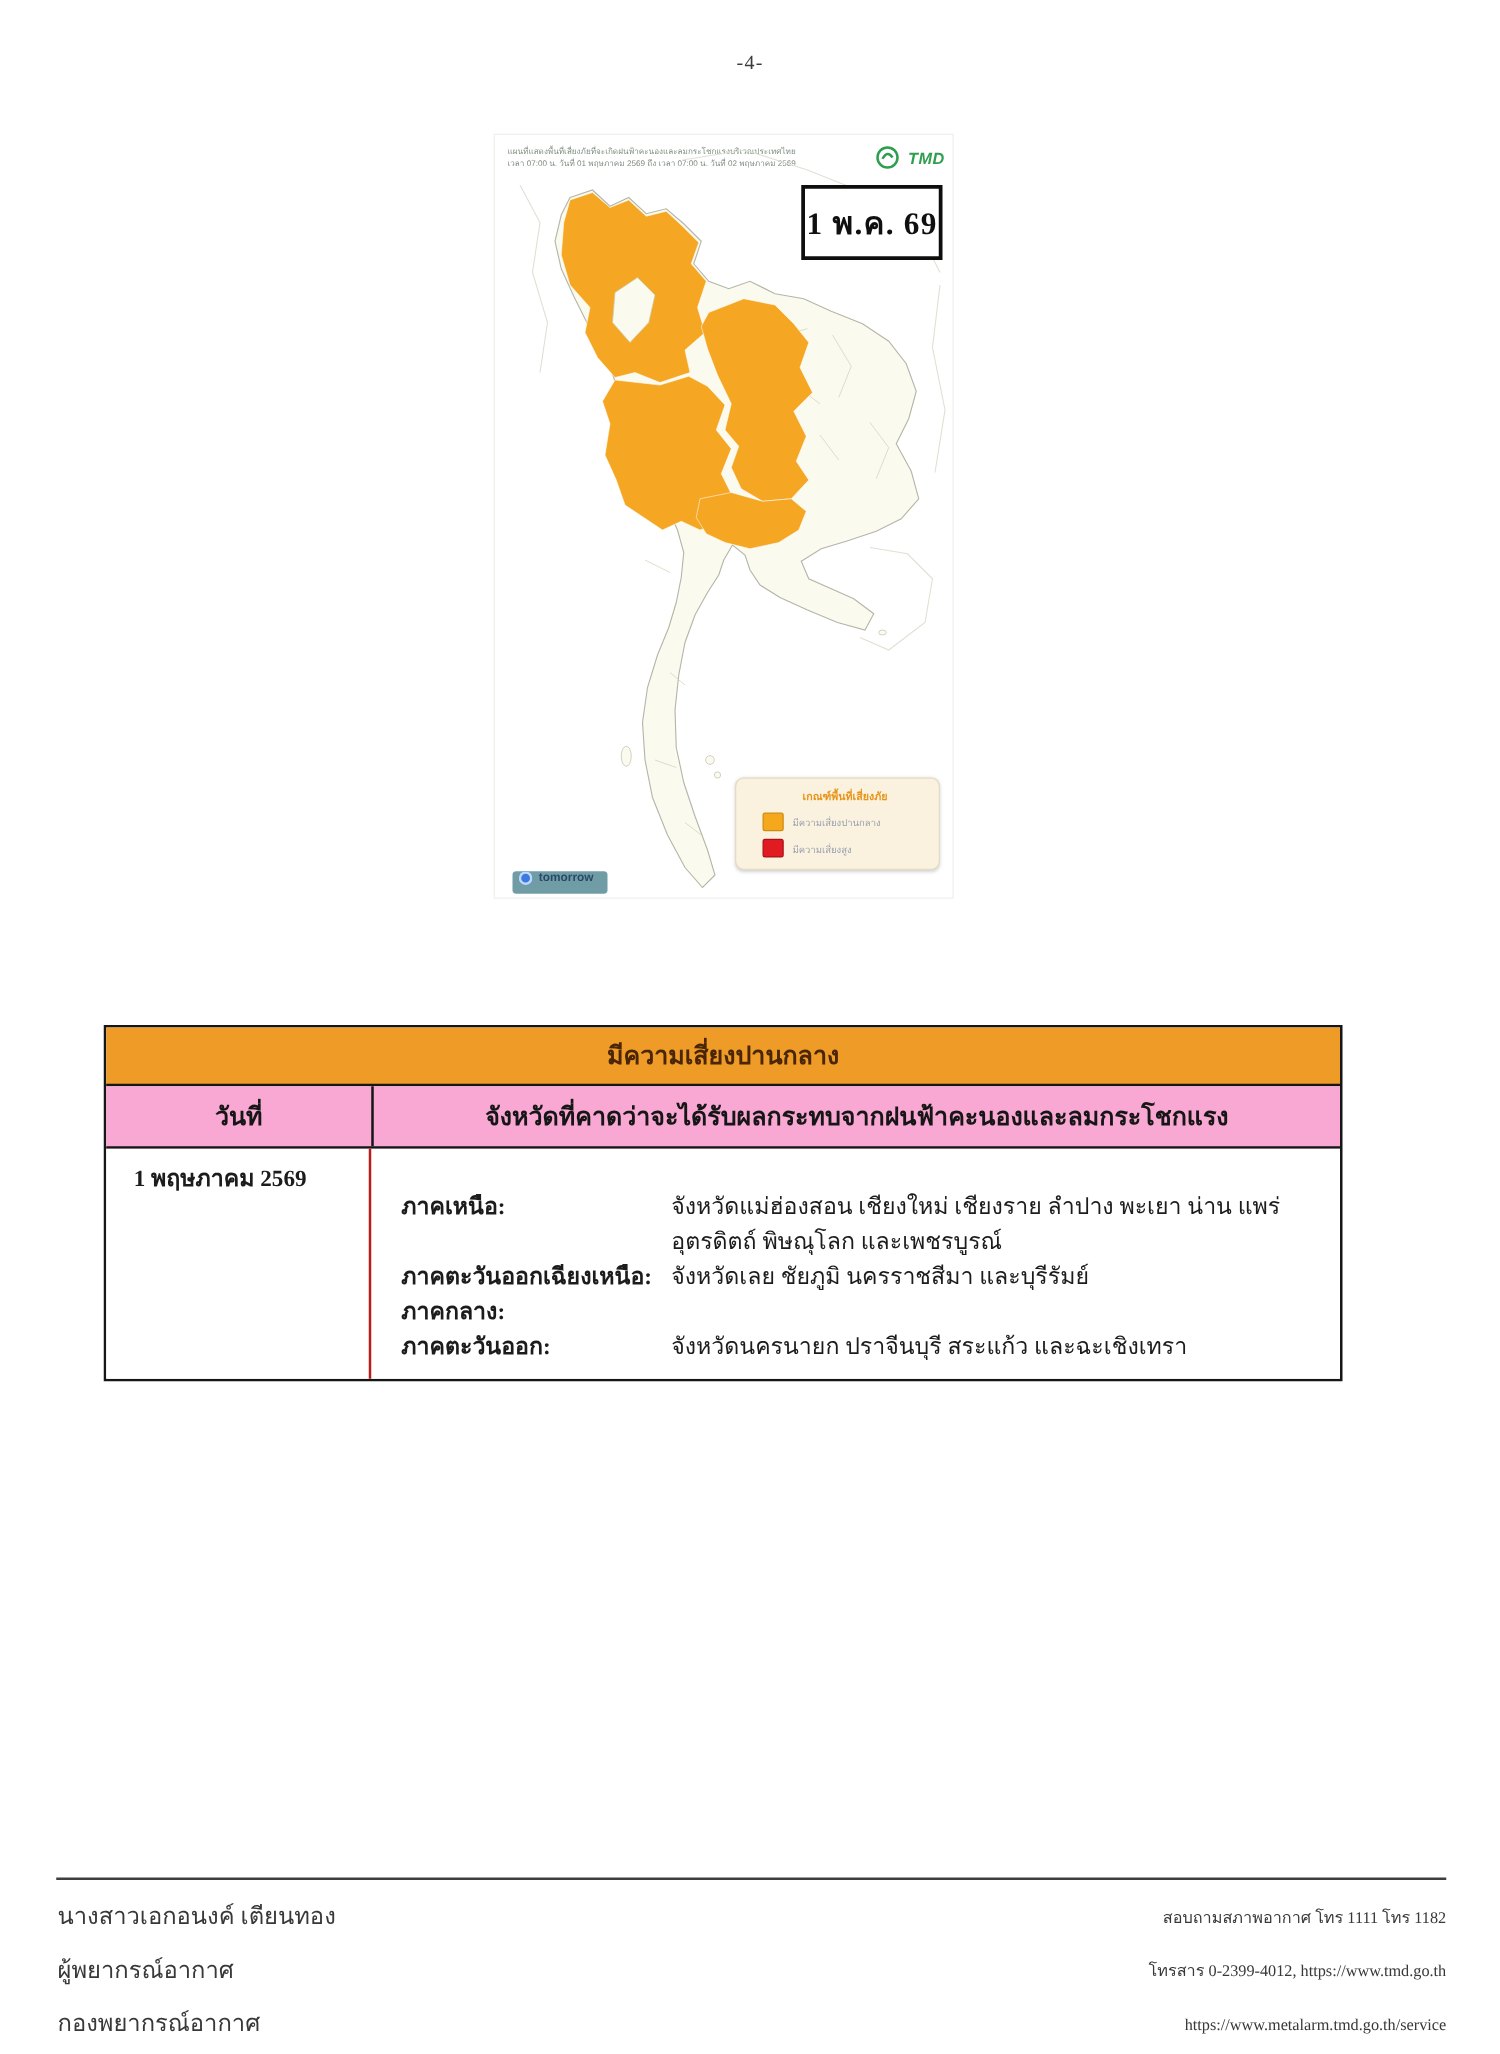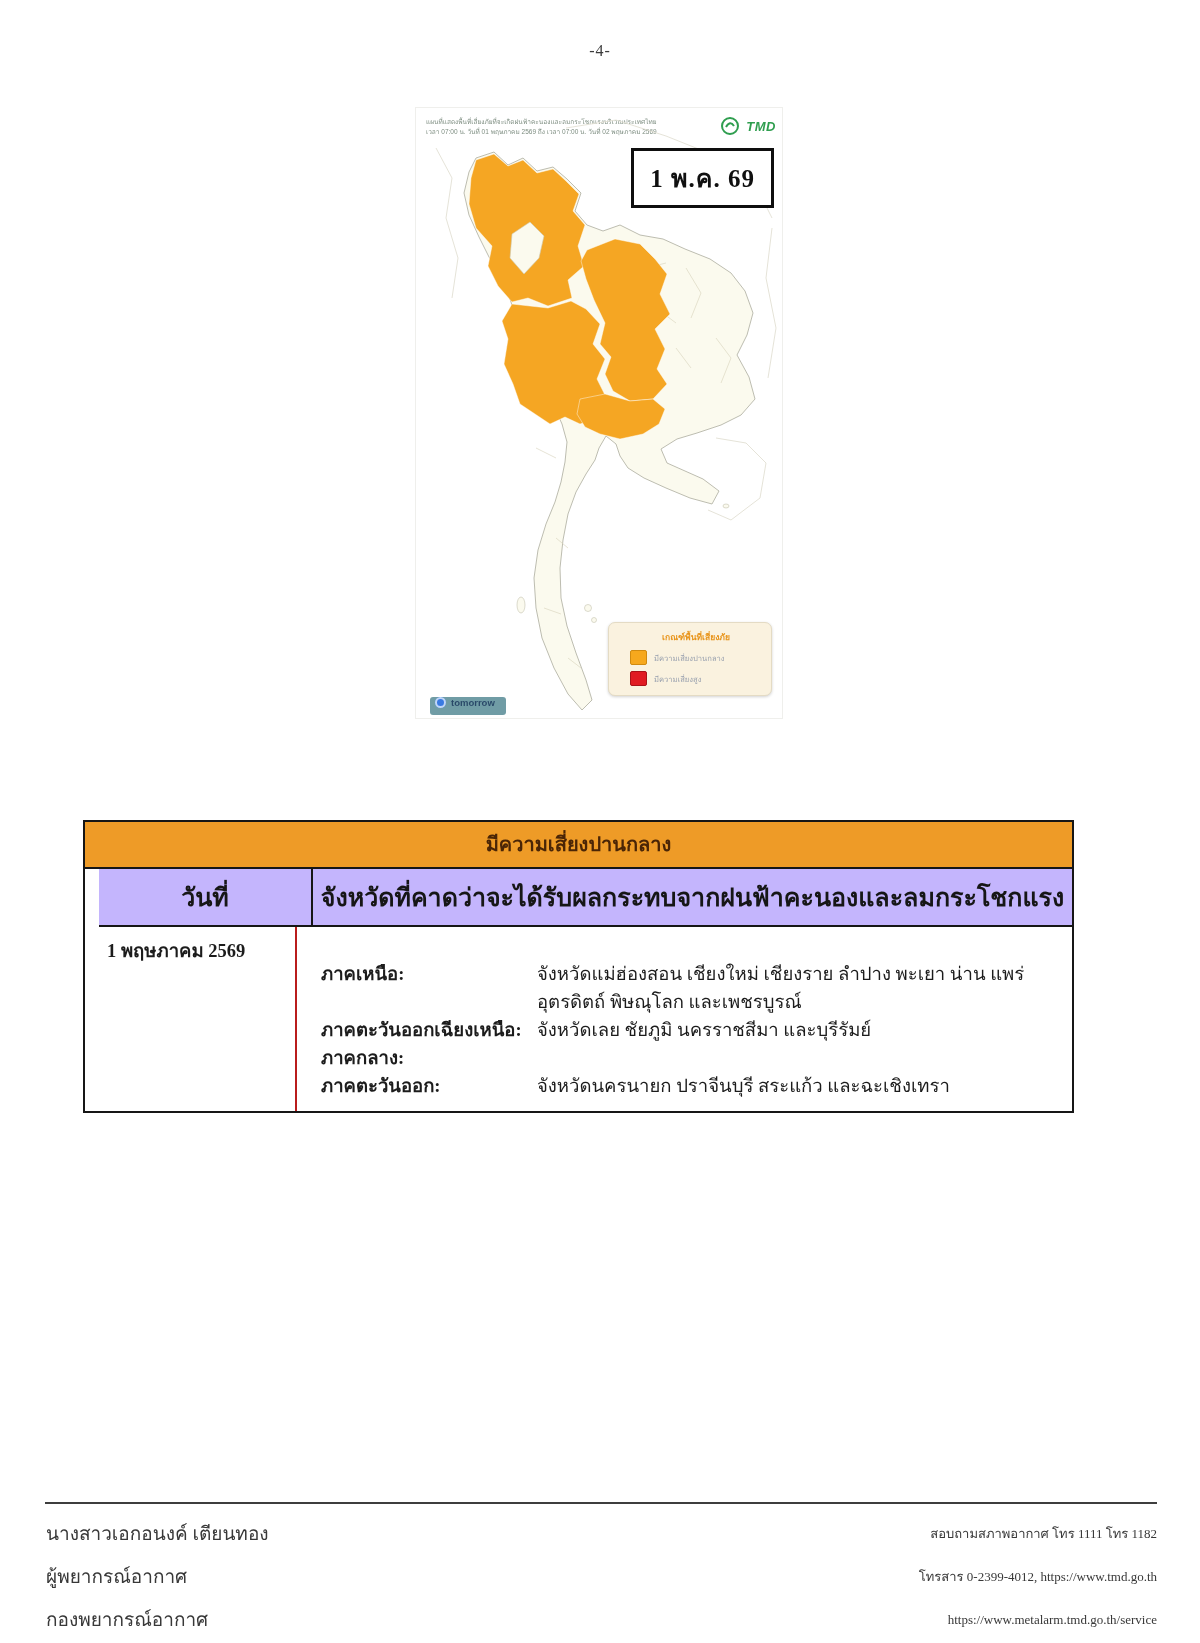--- a/index.html
+++ b/index.html
@@ -4,29 +4,29 @@
 <style>
   html,body{margin:0;padding:0;background:#ffffff;}
   .page{position:relative;width:1200px;height:1643px;background:#ffffff;
         font-family:"Liberation Serif", serif;color:#222;overflow:hidden;}
 
   
   .page-number{position:absolute;top:42px;left:0;width:100%;text-align:center;
                font-size:16px;color:#3c3c3c;letter-spacing:1px;}
 
   
-  .map-figure{position:absolute;left:416px;top:108px;width:366px;height:610px;
+  .map-figure{position:absolute;left:396px;top:108px;width:366px;height:610px;
               background:#ffffff;outline:1px solid #efefec;}
   .map-hdr{position:absolute;left:10px;top:9px;width:235px;font-size:6.5px;
            line-height:1.55;color:#7d8d80;font-family:"Liberation Sans",sans-serif;}
   .tmd-logos{position:absolute;right:6px;top:7px;display:flex;align-items:center;gap:5px;}
   .tmd-name{font-family:"Liberation Sans",sans-serif;font-weight:bold;font-style:italic;
             color:#2f9e4f;font-size:13px;letter-spacing:.5px;}
   .date-badge{position:absolute;right:8px;top:40px;background:#ffffff;
-              border:3px solid #0e0e0e;padding:7px 16px;font-size:25px;font-weight:bold;
+              border:3px solid #0e0e0e;padding:7px 1px;font-size:25px;font-weight:bold;
               color:#101010;letter-spacing:1px;z-index:5;}
   svg.thmap{position:absolute;left:0;top:0;}
   .land{fill:#FBFAEE;stroke:#b5b5a8;stroke-width:.9;}
   .risk{fill:#F5A623;stroke:rgba(255,255,255,.55);stroke-width:.8;}
   .gap{fill:#FBFAEE;stroke:#cdc9b2;stroke-width:.6;}
   .pline{fill:none;stroke:#d6d2ba;stroke-width:.6;}
   .nline{fill:none;stroke:#e2e0d4;stroke-width:.9;}
   .isl{fill:#FBFAEE;stroke:#c5c2b0;stroke-width:.6;}
 
   .legend{position:absolute;right:10px;bottom:22px;width:132px;background:#FAF2DF;
@@ -46,22 +46,22 @@
   .tm-circle{width:11px;height:11px;border-radius:50%;background:#2a6fe0;
              box-shadow:inset 0 0 0 2px #bcd4f5;}
   .tm-text{font-size:9.5px;font-weight:bold;color:#17395c;
            font-family:"Liberation Sans",sans-serif;}
 
   
   .risk-table{position:absolute;left:83px;top:820px;width:987px;
               border:2px solid #161616;background:#fff;}
   .t-title{background:#EE9B27;color:#4a2506;font-weight:bold;font-size:20px;
            text-align:center;padding:6px 0 7px 0;border-bottom:2px solid #161616;}
-  .t-head{display:flex;background:#c4b5fd;border-bottom:2px solid #161616;
-          font-weight:bold;font-size:25px;color:#161616;margin-left:14px;}
+  .t-head{display:flex;background:#f9a8d4;border-bottom:2px solid #161616;
+          font-weight:bold;font-size:20px;color:#161616;}
   .t-head .c1{width:212px;border-right:2px solid #161616;text-align:center;padding:8px 0;}
   .t-head .c2{flex:1;text-align:center;padding:8px 0;}
   .t-body{display:flex;background:#fff;font-size:18.5px;color:#1c1c1c;}
   .t-body .c1{width:212px;border-right:2px solid #b91c1c;padding:9px 0 9px 22px;
               font-weight:bold;box-sizing:border-box;}
   .t-body .c2{flex:1;padding:9px 0 11px 0;margin-top:24px;}
   .region-row{display:flex;line-height:28px;}
   .region-label{width:240px;padding-left:24px;font-weight:bold;flex-shrink:0;box-sizing:border-box;}
   .region-val{flex:1;padding-right:18px;}
 

